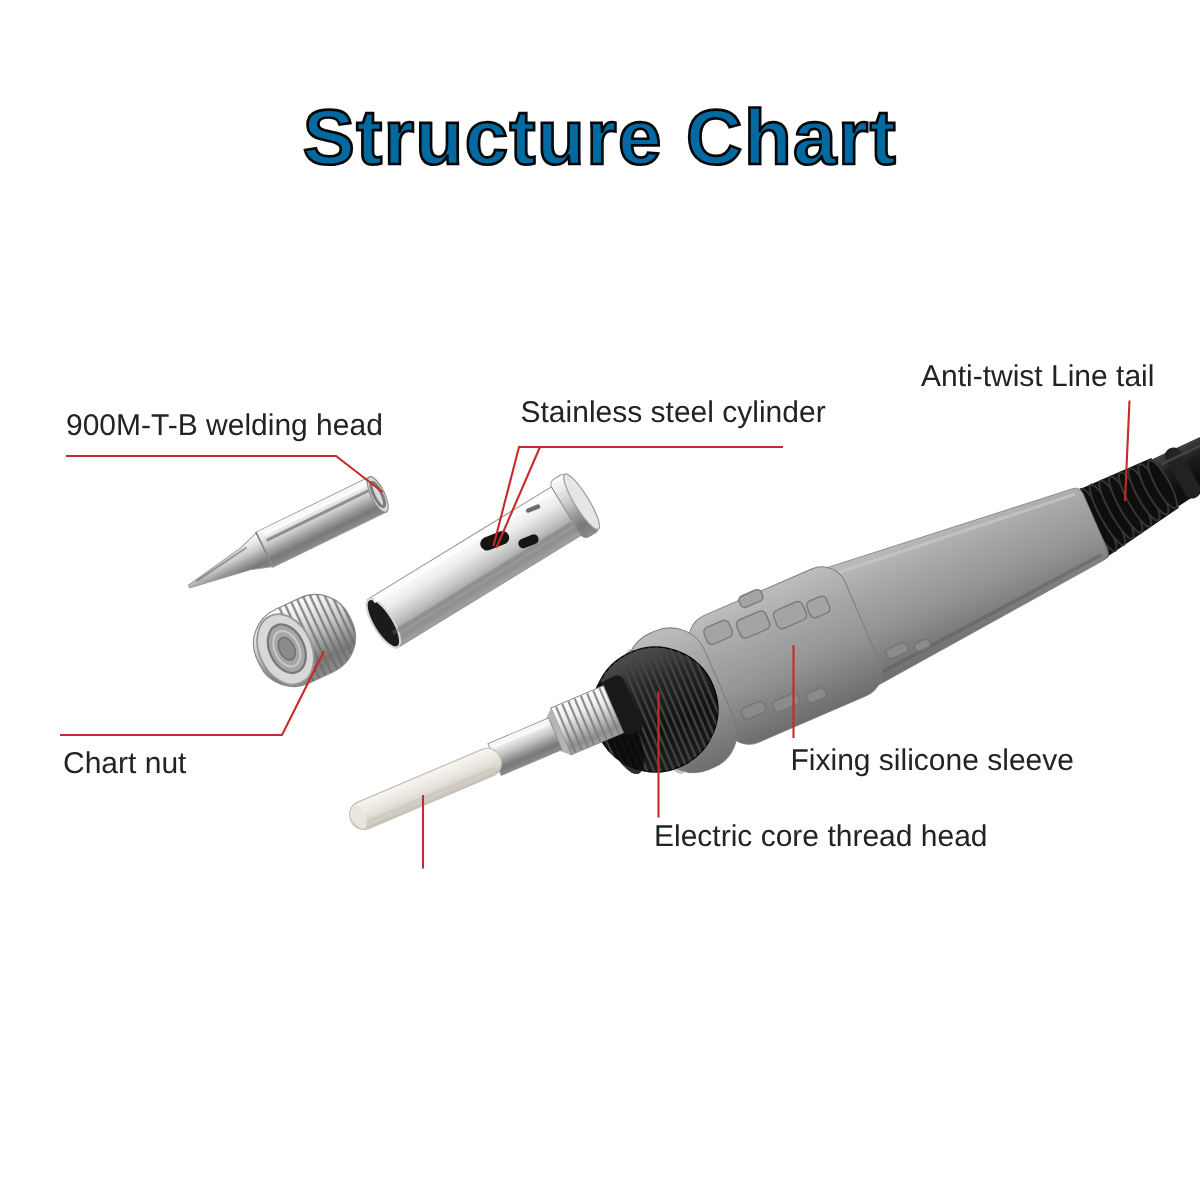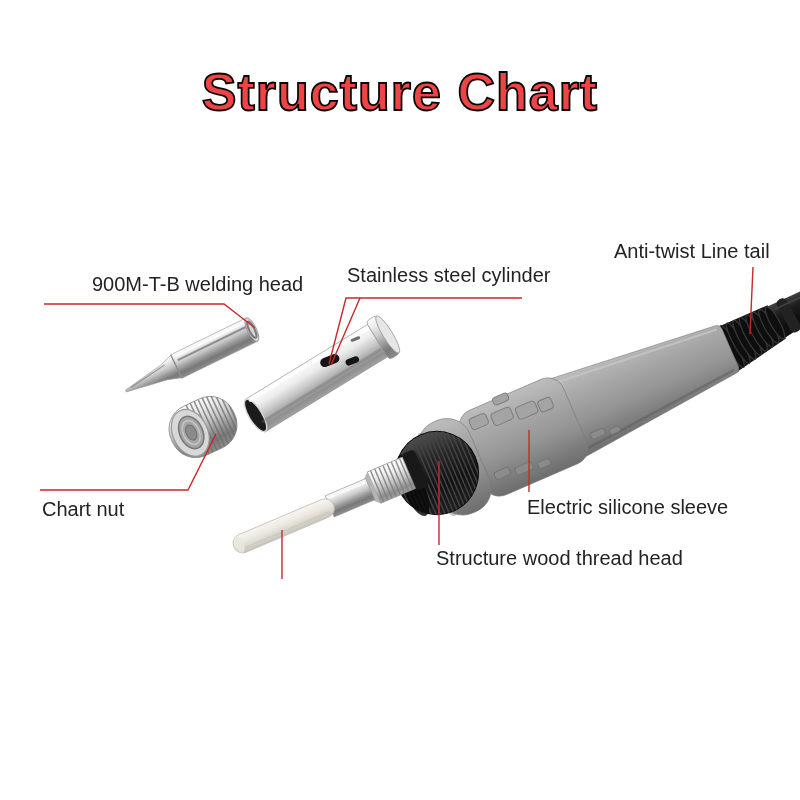--- a/index.html
+++ b/index.html
@@ -1,23 +1,23 @@
 <!DOCTYPE html>
 <html><head>
 <meta charset="utf-8">
 <style>
   html,body{margin:0;padding:0;background:#ffffff;}
   .stage{position:relative;width:800px;height:800px;background:#ffffff;overflow:hidden;
          font-family:"Liberation Sans",sans-serif;}
   .stage svg{position:absolute;left:0;top:0;}
   .title{position:absolute;left:0;top:62px;width:100%;text-align:center;margin:0;
-         font-size:52px;font-weight:bold;letter-spacing:1px;color:#ef4444;
+         font-size:52px;font-weight:bold;letter-spacing:1px;color:#0369a1;
          -webkit-text-stroke:1.8px #070707;}
   .label{position:absolute;font-size:20px;line-height:22px;color:#232323;white-space:nowrap;}
-  .lb-welding{left:44px;top:273px;margin-left:48px;}
+  .lb-welding{left:44px;top:273px;}
   .lb-cylinder{left:347px;top:264px;}
   .lb-linetail{left:614px;top:240px;}
   .lb-nut{left:42px;top:498px;}
   .lb-sleeve{left:527px;top:496px;}
   .lb-thread{left:436px;top:547px;}
   .lb-core{left:137px;top:583px;}
 </style>
 </head>
 <body>
 
@@ -217,16 +217,16 @@
     <line x1="282" y1="530" x2="282" y2="579"></line>
   </g>
 </svg>
 
 <h1 class="title">Structure Chart</h1>
 
 <div class="label lb-welding">900M-T-B welding head</div>
 <div class="label lb-cylinder">Stainless steel cylinder</div>
 <div class="label lb-linetail">Anti-twist Line tail</div>
 <div class="label lb-nut">Chart nut</div>
-<div class="label lb-sleeve">Electric silicone sleeve</div>
-<div class="label lb-thread">Structure wood thread head</div>
+<div class="label lb-sleeve">Fixing silicone sleeve</div>
+<div class="label lb-thread">Electric core thread head</div>
 
 </div>
 
 </body></html>

